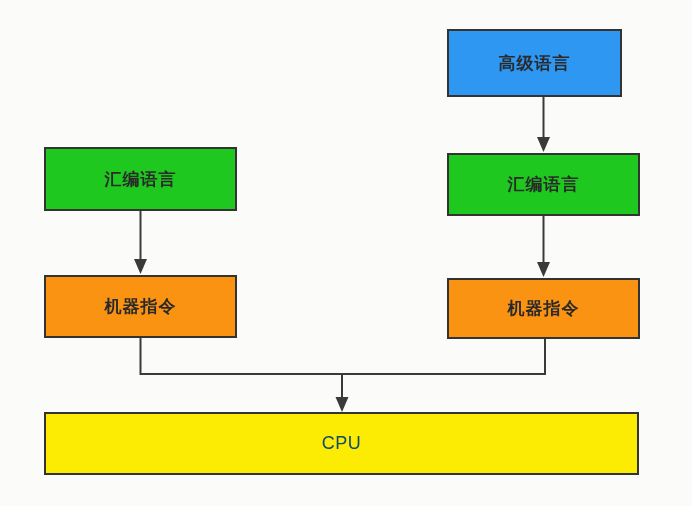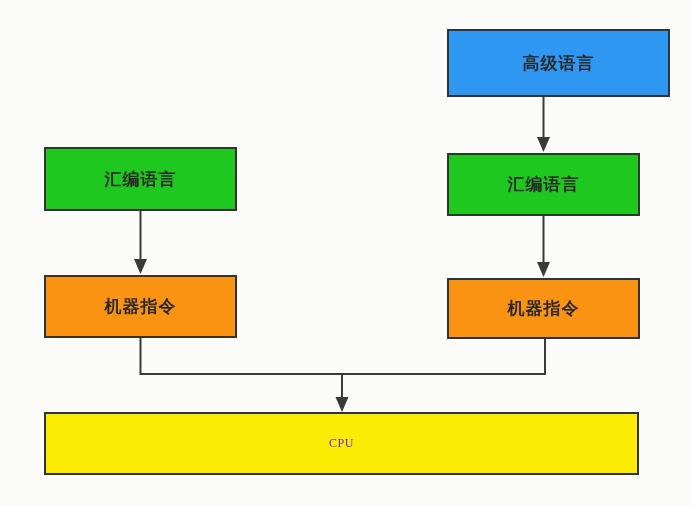--- a/index.html
+++ b/index.html
@@ -29,32 +29,31 @@
     border: 2px solid #333333;
     box-sizing: border-box;
   }
   .node-label {
     font-size: 17px;
     font-weight: bold;
     color: #2a2a2a;
     letter-spacing: 1px;
     user-select: none;
   }
-  .n-high { left: 447px; top: 29px;  width: 223px; height: 68px; }
+  .n-high { left: 447px; top: 29px;  width: 175px; height: 68px; }
   .n-asml { left: 44px;  top: 147px; width: 193px; height: 64px; }
   .n-asmr { left: 447px; top: 153px; width: 193px; height: 63px; }
   .n-mcl  { left: 44px;  top: 275px; width: 193px; height: 63px; }
   .n-mcr  { left: 447px; top: 278px; width: 193px; height: 61px; }
   .n-cpu  { left: 44px;  top: 412px; width: 595px; height: 63px; }
   .n-cpu .node-label {
     font-weight: normal;
-    font-size: 12px;
-    color: #6d28d9;
+    font-size: 18px;
+    color: #0c4a6e;
     letter-spacing: 0.5px;
-    font-family: Liberation Serif, serif;
   }
   .wire-stroke { stroke: #3a3a3a; stroke-width: 2; fill: none; }
   .wire-head   { fill: #3a3a3a; stroke: none; }
 </style>
 </head>
 <body>
 
 <div class="canvas">
 
   <svg class="wires" viewBox="0 0 692 506" xmlns="http://www.w3.org/2000/svg">

